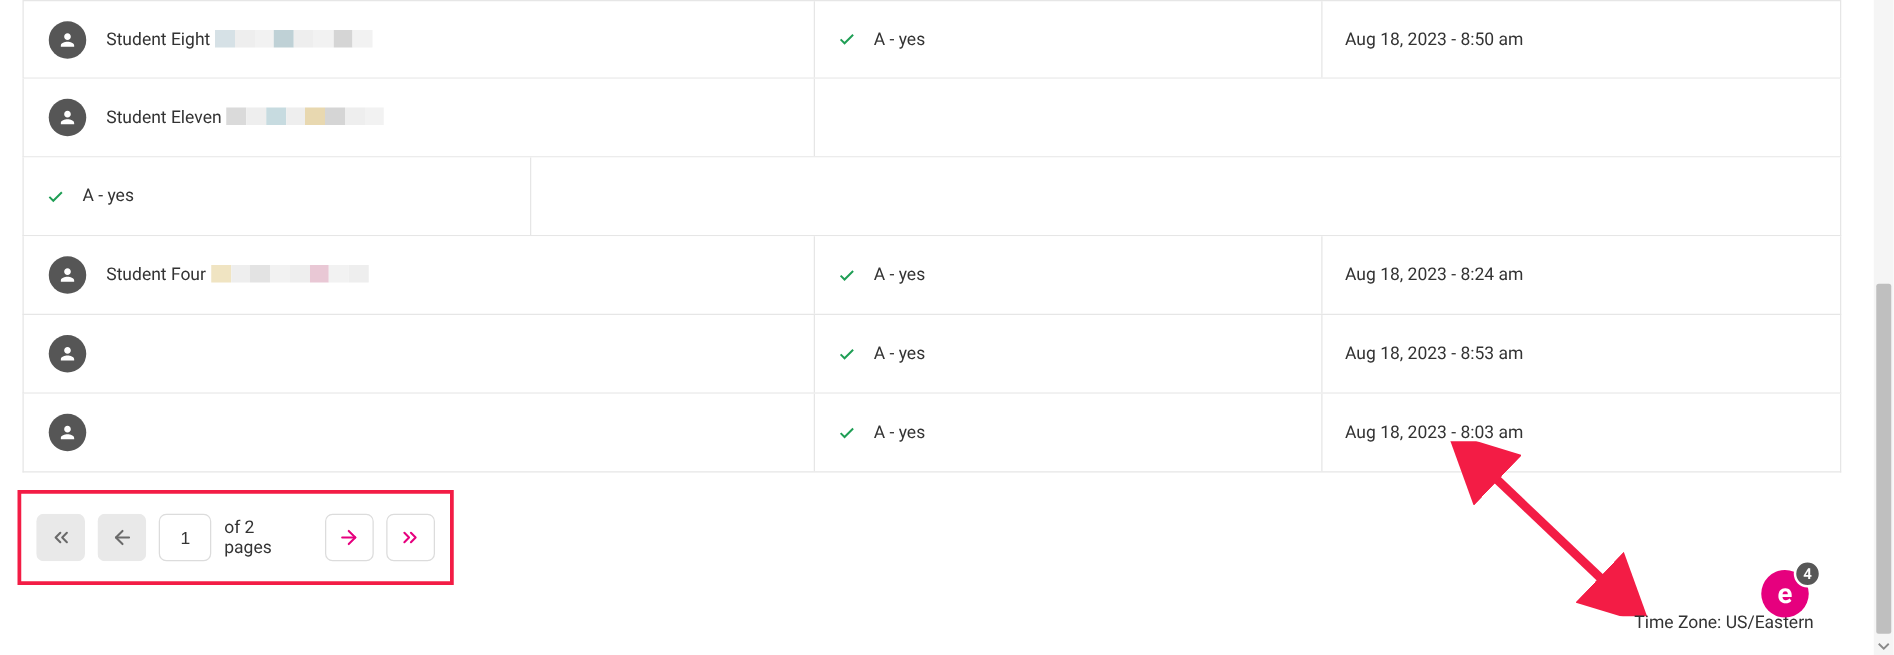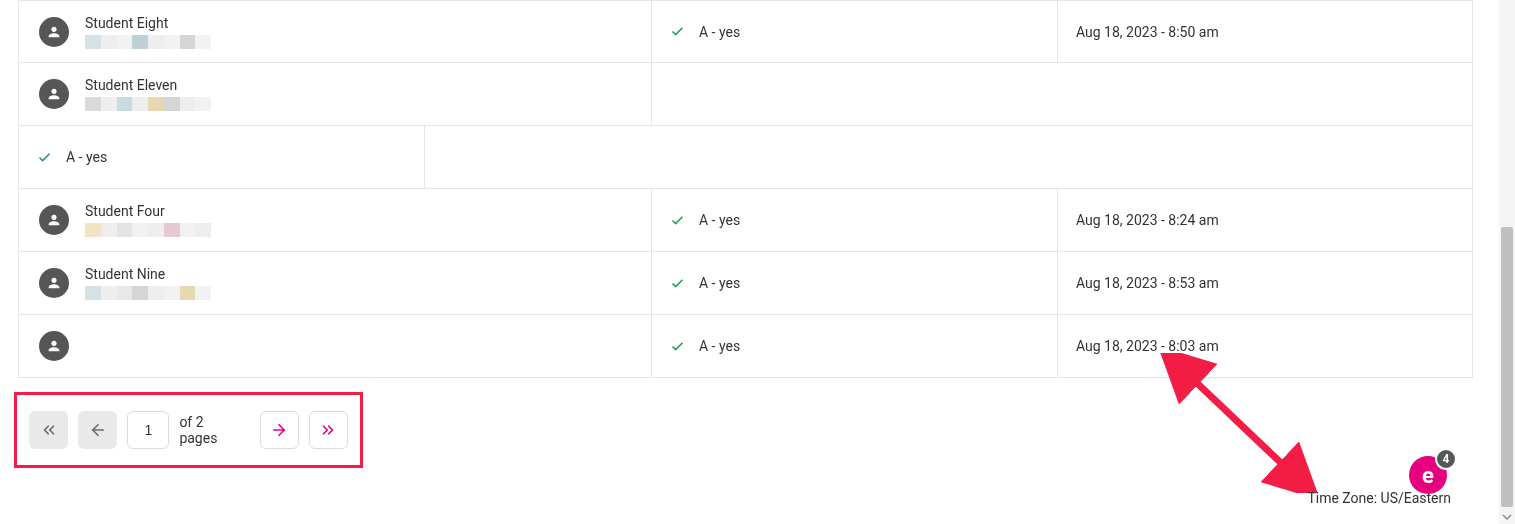--- a/index.html
+++ b/index.html
@@ -61,21 +61,21 @@
       width: 30px;
       height: 30px;
       border-radius: 50%;
       background: #565656;
       display: flex;
       align-items: center;
       justify-content: center;
       flex-shrink: 0;
     }
     .avatar svg { width: 16px; height: 16px; fill: #fff; }
-    .student-info { display: flex; flex-direction: column; gap: 4px; }
+    .student-info { display: flex; flex-direction: row; gap: 4px; }
     .student-name { font-size: 14px; color: #333; font-weight: 400; }
     .blur-bar {
       display: flex;
       gap: 0;
       height: 14px;
       width: 126px;
     }
     .blur-seg { flex:1; }
     .check { width: 15px; height: 15px; }
     .check svg { width: 15px; height: 15px; stroke: #1f9e55; stroke-width: 2.5; fill: none; }
@@ -301,33 +301,20 @@
           <span class="date-text">Aug 18, 2023 - 8:24 am</span>
         </div>
       </div>
       <div class="row">
         <div class="cell-student">
           <div class="avatar">
             <svg viewBox="0 0 24 24">
               <path d="M12 12c2.2 0 4-1.8 4-4s-1.8-4-4-4-4 1.8-4 4 1.8 4 4 4zm0 2c-3.3 0-8 1.5-8 4.5V20h16v-1.5c0-3-4.7-4.5-8-4.5z"></path>
             </svg>
           </div>
-          <div class="student-info">
-            <div class="student-name">Student Nine</div>
-            <div class="blur-bar">
-              <div class="blur-seg" style="background: rgb(214, 225, 230);"></div>
-              <div class="blur-seg" style="background: rgb(238, 238, 238);"></div>
-              <div class="blur-seg" style="background: rgb(232, 232, 232);"></div>
-              <div class="blur-seg" style="background: rgb(213, 213, 213);"></div>
-              <div class="blur-seg" style="background: rgb(238, 238, 238);"></div>
-              <div class="blur-seg" style="background: rgb(242, 242, 242);"></div>
-              <div class="blur-seg" style="background: rgb(232, 216, 176);"></div>
-              <div class="blur-seg" style="background: rgb(242, 242, 242);"></div>
-            </div>
-          </div>
         </div>
         <div class="cell-status">
           <span class="check"><svg viewBox="0 0 24 24">
               <polyline points="4 12 9 17 20 6"></polyline>
             </svg></span>
           <span class="status-text">A - yes</span>
         </div>
         <div class="cell-date">
           <span class="date-text">Aug 18, 2023 - 8:53 am</span>
         </div>

